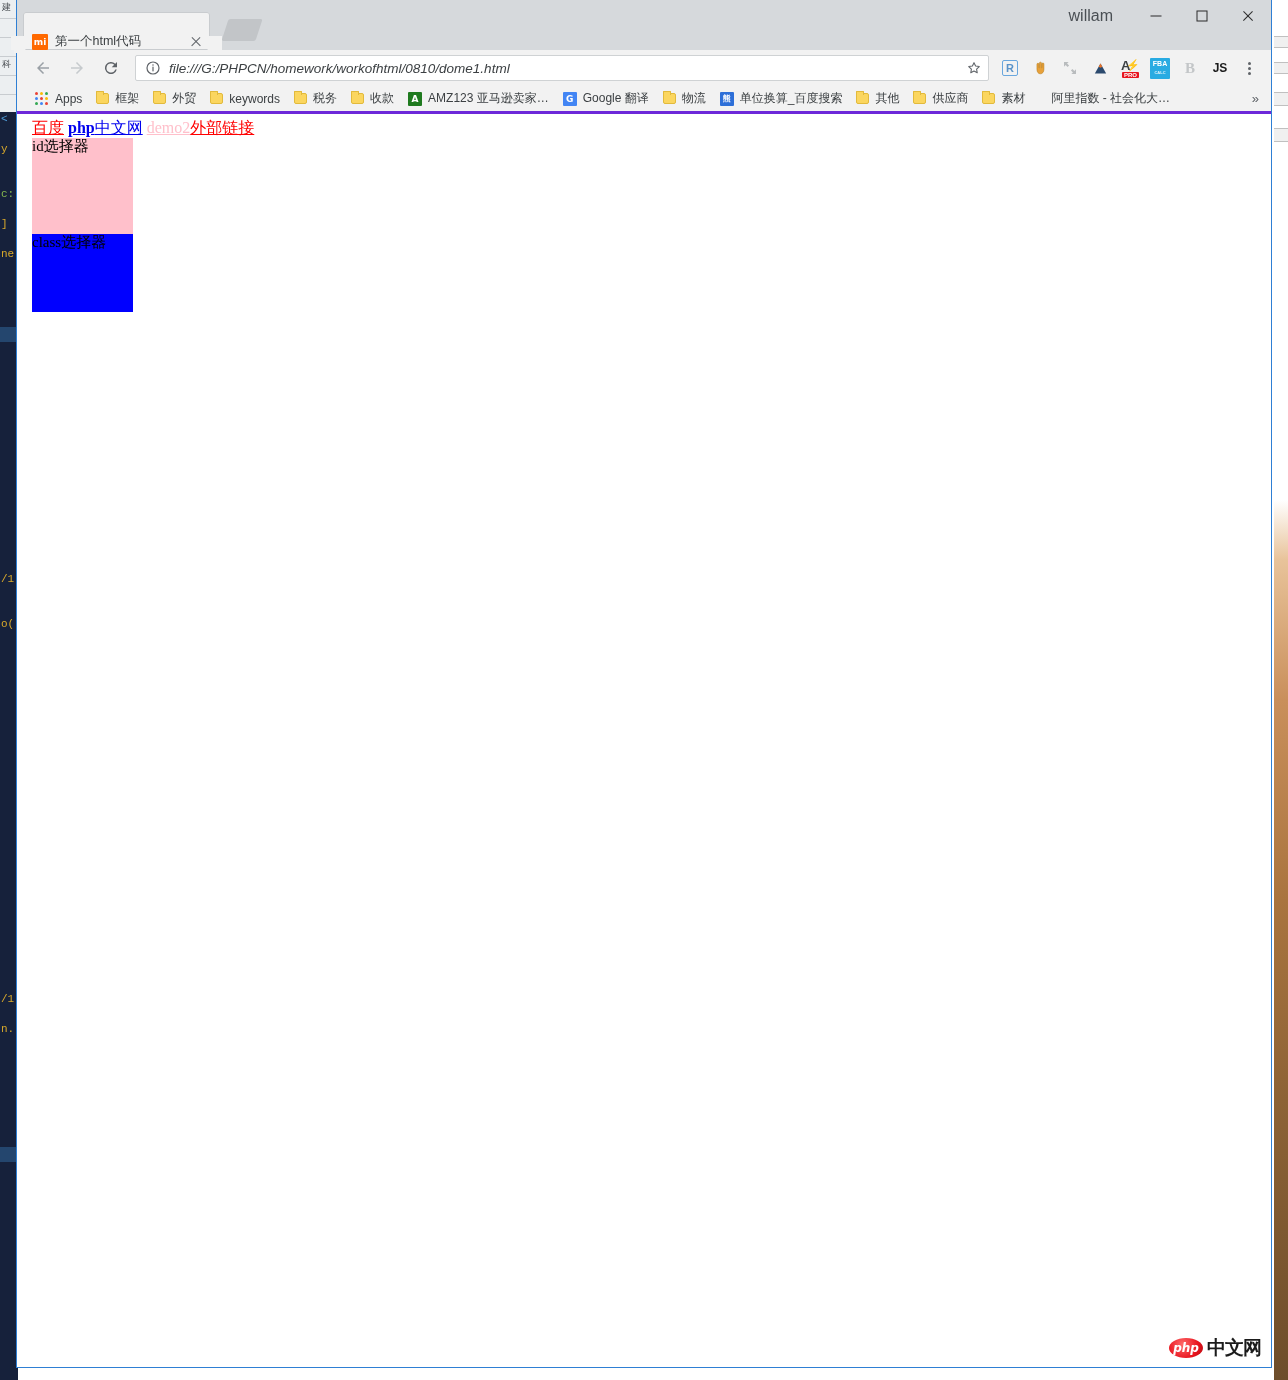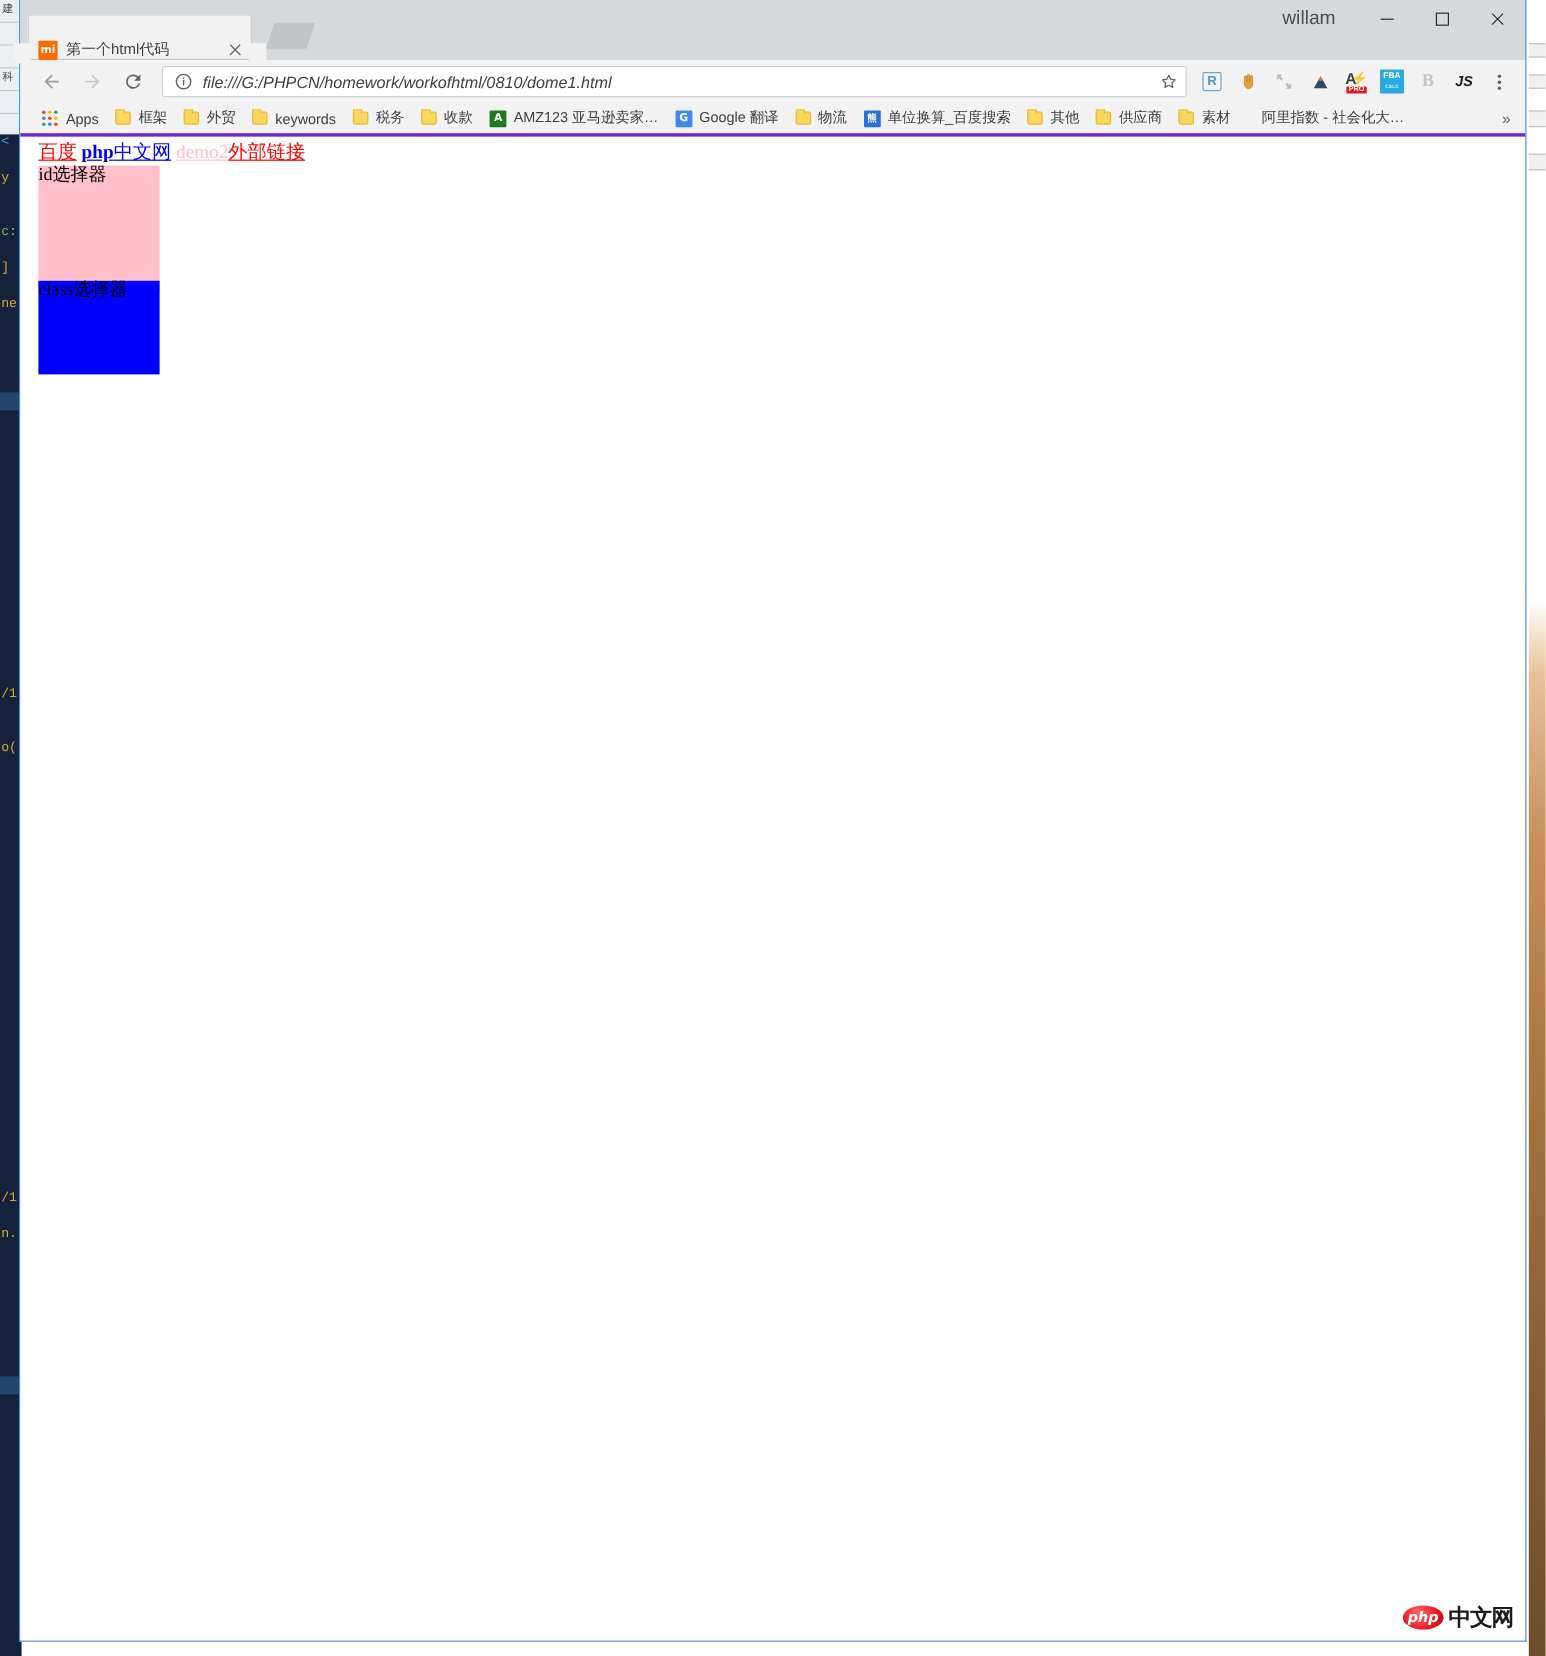--- a/index.html
+++ b/index.html
@@ -405,21 +405,21 @@
             <span style="position:absolute;left:1px;bottom:-1px;background:#e8141e;color:#fff;font-size:6px;font-weight:bold;padding:0 2px;border-radius:1px;">PRO</span>
           </span>
         </div>
         <div class="ext">
           <span style="background:#29abe2;color:#fff;font-size:7px;font-weight:bold;padding:2px 3px;border-radius:1px;line-height:8px;display:inline-block;text-align:center;">FBA<br><span style="font-size:4px;opacity:.85;">CALC</span></span>
         </div>
         <div class="ext">
           <span style="font-size:15px;font-weight:bold;color:#c3c6c8;font-family:'Liberation Serif',serif;">B</span>
         </div>
         <div class="ext">
-          <span style="font-size:12px;font-weight:bold;color:#1b1b1b;font-style:italic;">JS</span>
+          <span style="font-size:12px;font-weight:bold;color:#1b1b1b;">JS</span>
         </div>
         <div class="menu-dots">
           <i></i>
             <i></i>
             <i></i>
         </div>
       </div>
     </div>
 
     <div class="bookmarks">

